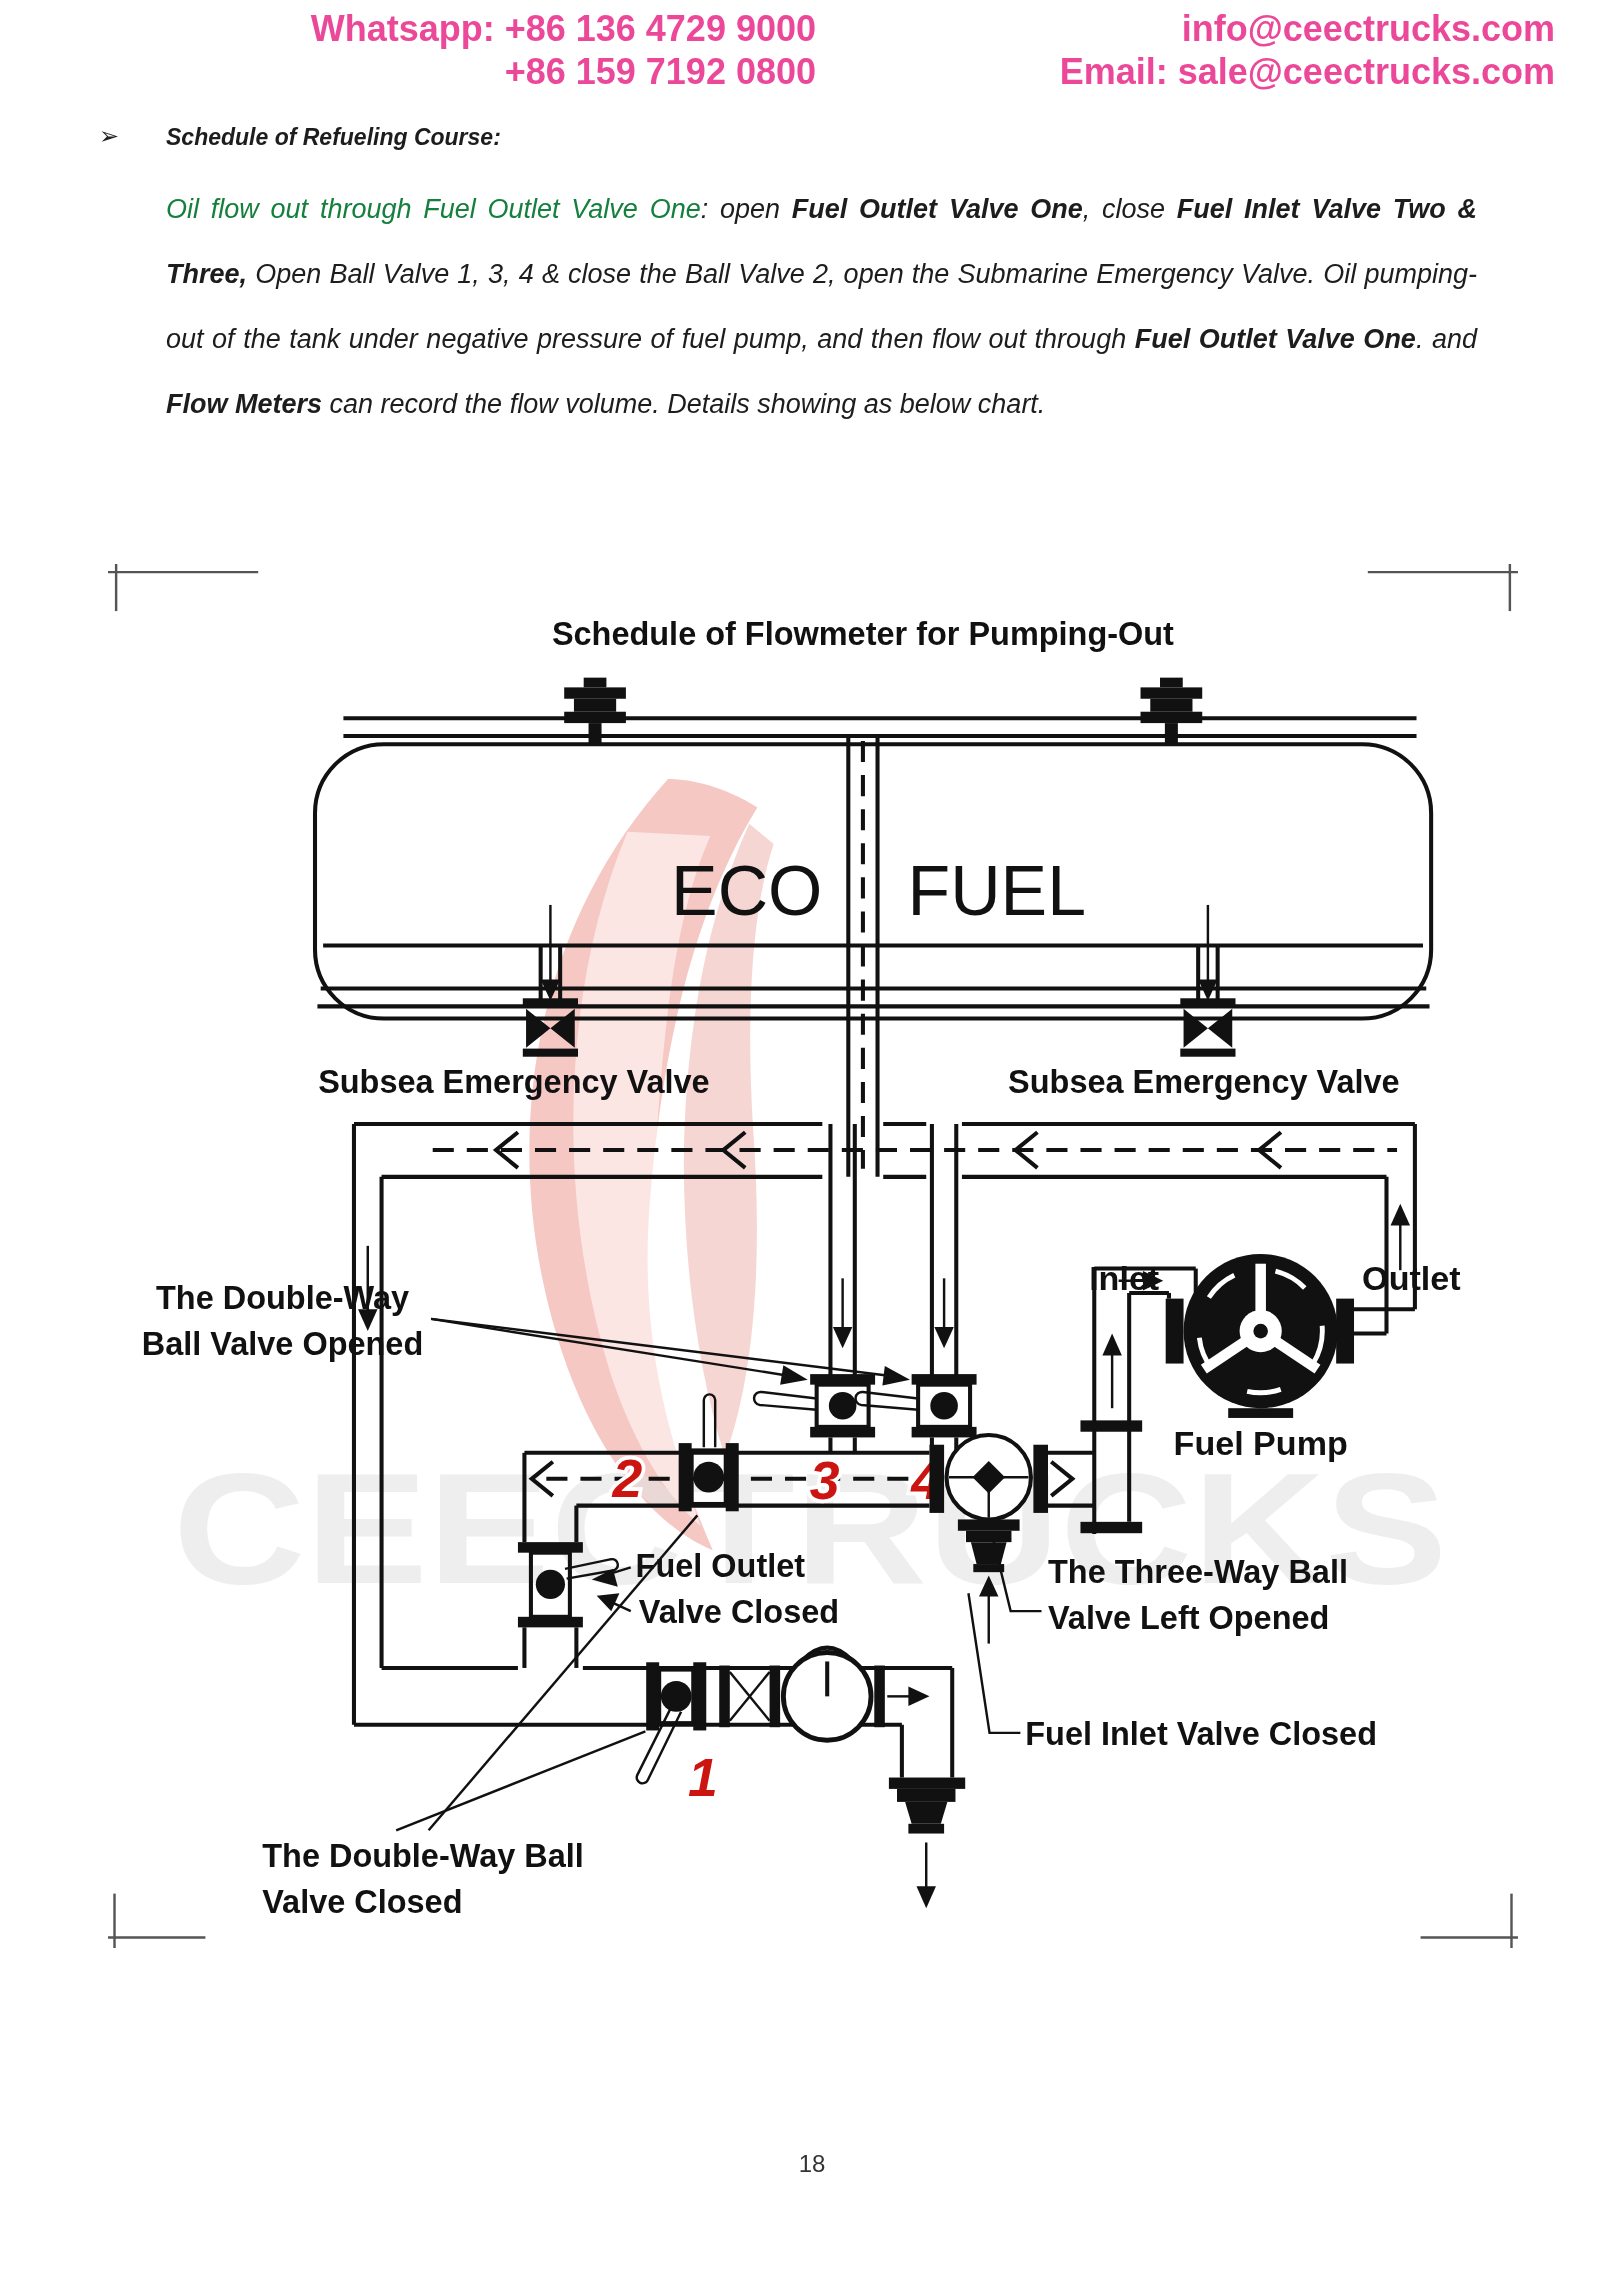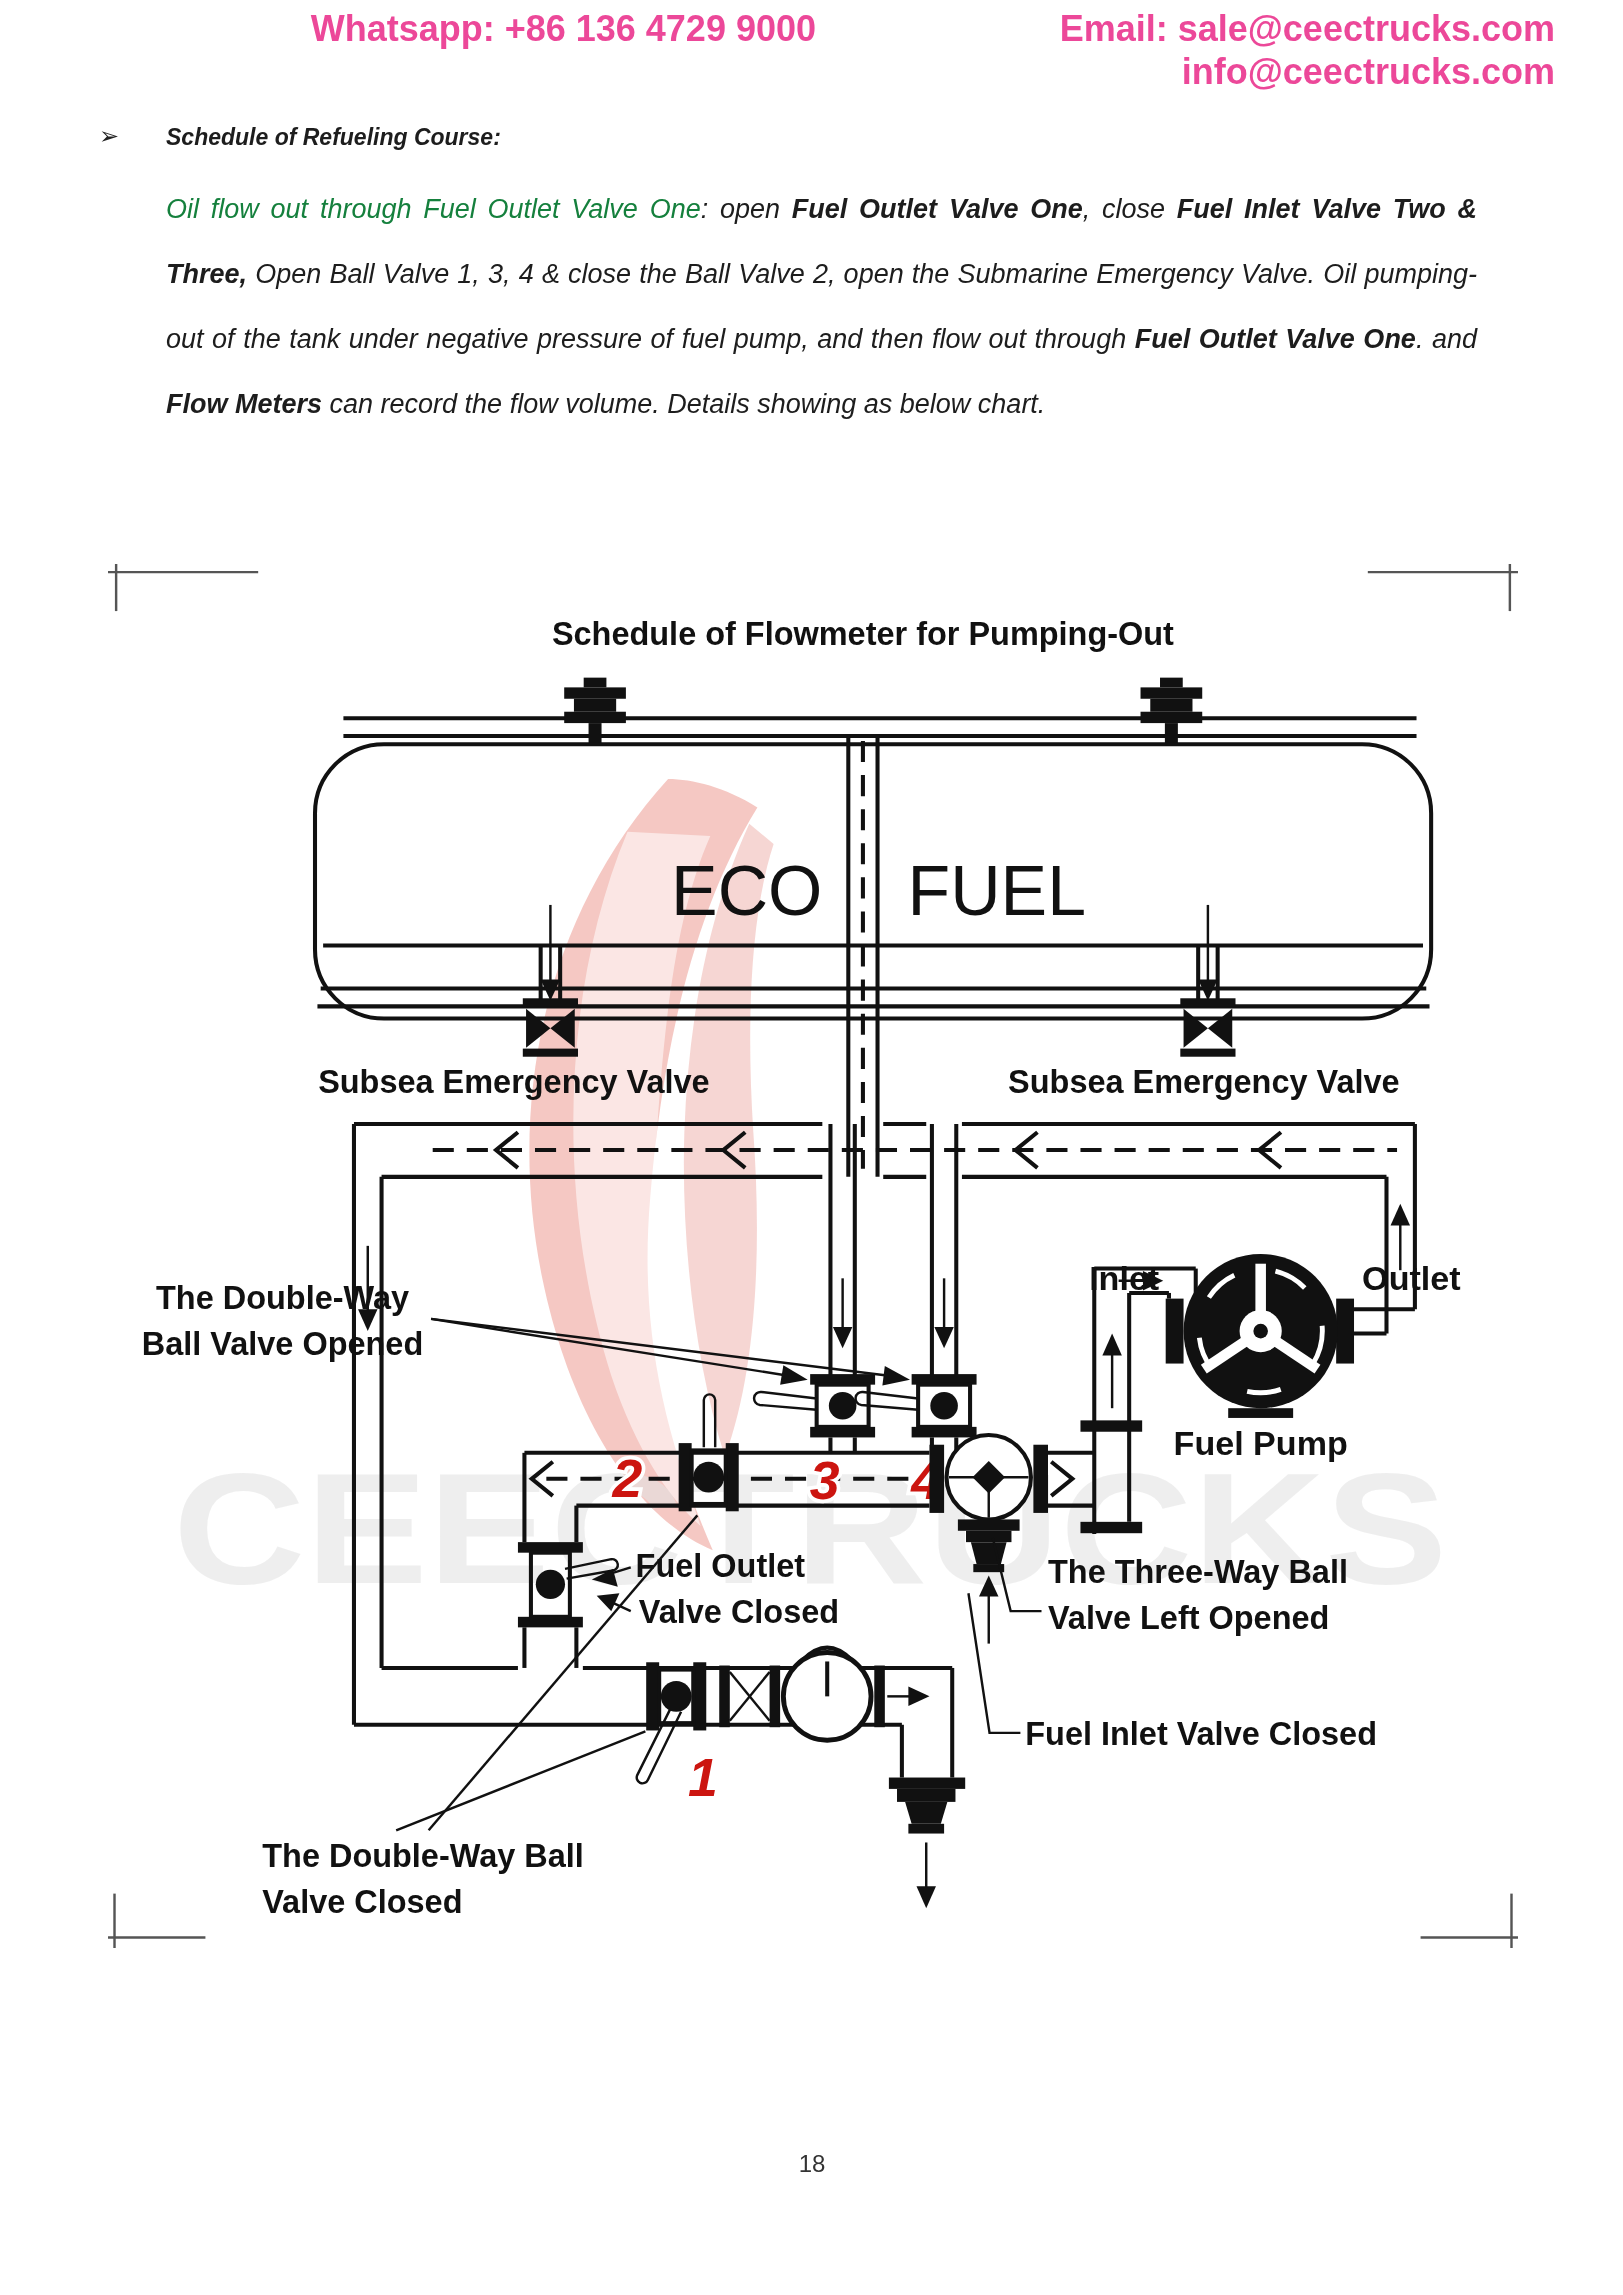--- a/index.html
+++ b/index.html
@@ -35,24 +35,25 @@
   .pipe{stroke:#111;stroke-width:5;fill:none;}
   .thin{stroke:#111;stroke-width:3;fill:none;}
   .flange{fill:#111;}
   .dash{stroke:#111;stroke-width:5;fill:none;stroke-dasharray:26 16;}
 </style>
 </head>
 <body>
 
 <div class="hdr hdr-left">
   <div>Whatsapp: +86 136 4729 9000</div>
+  <div>+86 159 7192 0800</div>
 </div>
 <div class="hdr hdr-right">
+  <div>info@ceectrucks.com</div>
   <div>Email: sale@ceectrucks.com</div>
-  <div>info@ceectrucks.com</div>
 </div>
 
 <div class="bullet">➢</div>
 <div class="heading">Schedule of Refueling Course:</div>
 
 <div class="para"><span class="seg-red">Oil flow out through Fuel Outlet Valve One</span><span class="seg-plain">: open </span><span class="seg-bold">Fuel Outlet Valve One</span><span class="seg-plain">, close </span><span class="seg-bold">Fuel Inlet Valve Two &amp; Three,</span><span class="seg-plain"> Open Ball Valve 1, 3, 4 &amp; close the Ball Valve 2, open the Submarine Emergency Valve. Oil pumping-out of the tank under negative pressure of fuel pump, and then flow out through </span><span class="seg-bold">Fuel Outlet Valve One</span><span class="seg-plain">. and </span><span class="seg-bold">Flow Meters</span><span class="seg-plain"> can record the flow volume. Details showing as below chart.</span></div>
 
 <div class="diagram">
 <svg width="1410" height="1384" viewBox="0 0 1737 1705" xmlns="http://www.w3.org/2000/svg">
 

